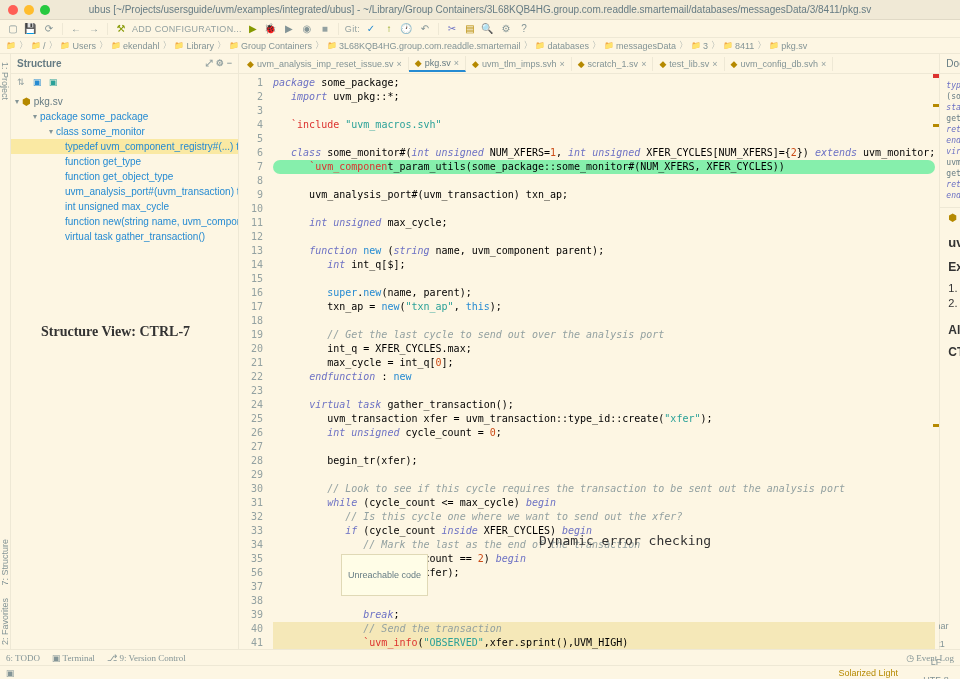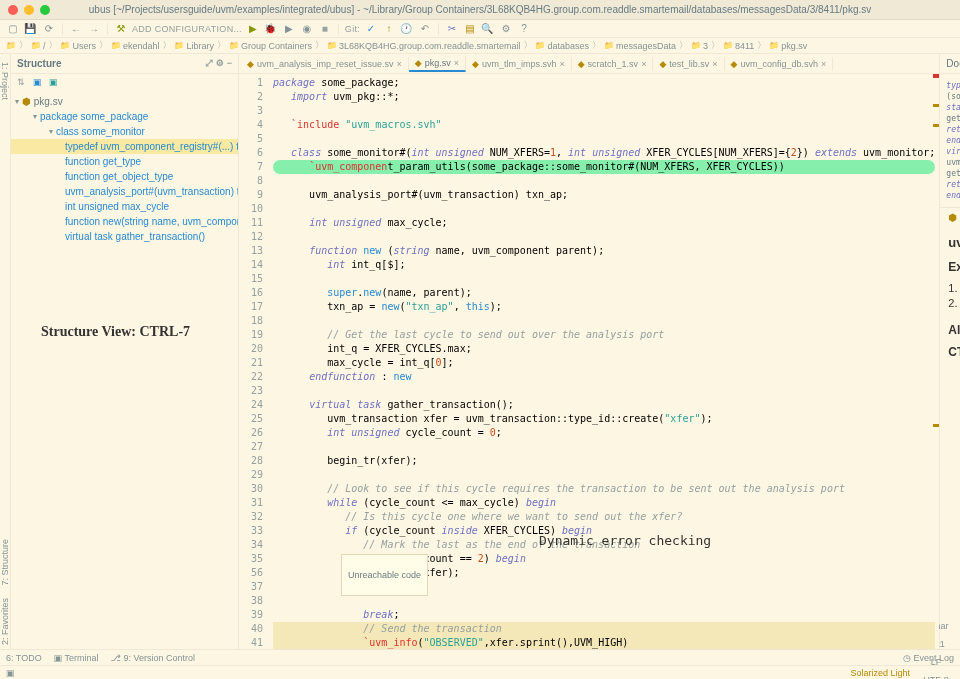--- a/index.html
+++ b/index.html
@@ -69,25 +69,25 @@
     
     .doc-panel { width: 170px; background: #fdf6e3; border-left: 1px solid #eee8d5; display: flex; flex-direction: column; }
     .doc-header { height: 20px; display: flex; align-items: center; padding: 0 6px; border-bottom: 1px solid #eee8d5; font-size: 10px; color: #657b83; gap: 8px; }
     .doc-snippet { padding: 6px; font-family: 'Menlo', monospace; font-size: 8px; line-height: 11px; color: #657b83; border-bottom: 1px solid #eee8d5; }
     .doc-main { padding: 8px; }
     .doc-title { font-size: 13px; font-weight: 600; color: #333; margin-bottom: 10px; }
     .doc-subtitle { font-size: 12px; font-weight: 600; color: #333; margin: 8px 0; }
     .doc-text { font-size: 11px; color: #333; margin: 3px 0; }
     .doc-uvm { padding: 4px 8px; font-size: 10px; color: #6c71c4; display:flex; align-items:center; gap:4px; }
     
-    .bottom-bar { height: 16px; background: #fdf6e3; border-top: 1px solid #eee8d5; display: flex; align-items: center; padding: 0 6px; font-size: 9px; color: #839496; gap: 12px; }
+    .bottom-bar { height: 16px; background: #fdf6e3; border-top: 1px solid #eee8d5; display: flex; align-items: center; padding: 0 6px; font-size: 9px; color: #839496; gap: 12px; font-family: Liberation Serif, serif; }
     .bottom-right { margin-left: auto; }
     
     .status-bar { height: 14px; background: #fdf6e3; border-top: 1px solid #eee8d5; display: flex; align-items: center; padding: 0 6px; font-size: 9px; color: #839496; }
-    .status-theme { margin-left: auto; margin-right: 8px; color:#b58900; }
+    .status-theme { margin-left: auto; margin-right: 20px; color:#b58900; }
     .status-right { display: flex; gap: 8px; align-items: center; flex-direction: column; }
     .dot-green { width: 6px; height: 6px; border-radius: 50%; background: #859900; }
     
     .scrollstrip { position: absolute; right: 0; top: 20px; width: 6px; height: calc(100% - 20px); }
     .ss-red { position:absolute; top:0; width:6px; height:4px; background:#dc322f; }
     .ss-yel { position:absolute; width:6px; height:3px; background:#b58900; }
   </style>
 </head>
 <body>
 

